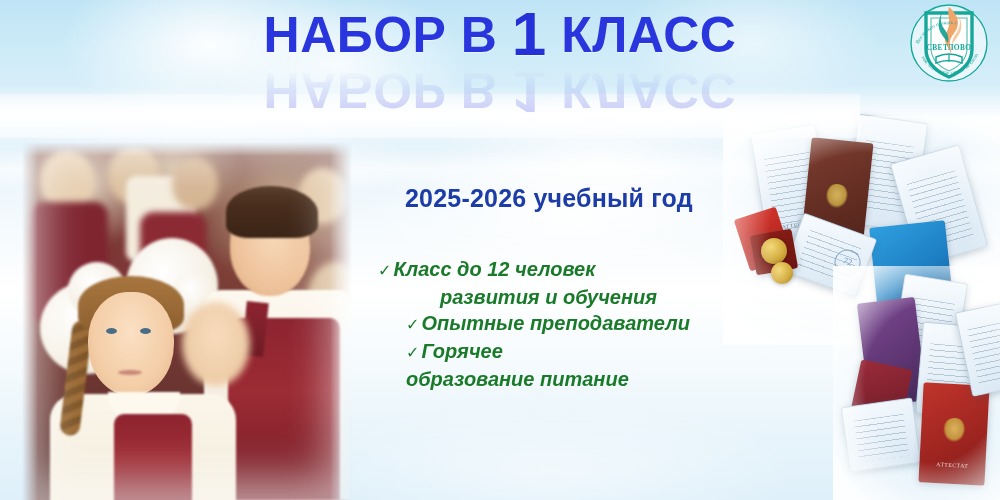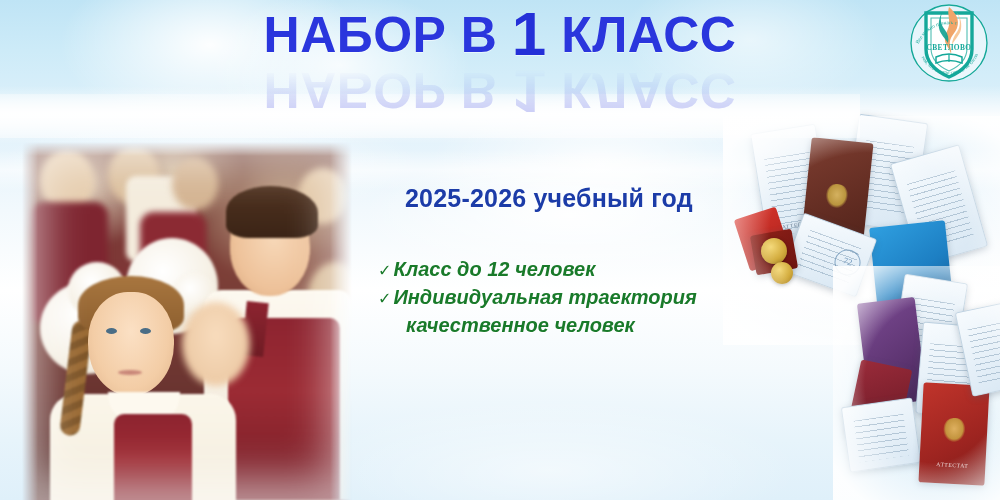--- a/index.html
+++ b/index.html
@@ -457,18 +457,20 @@
       <span class="doc-label">АТТЕСТАТ</span>
     </div>
     <div class="doc paper" style="left:118px; top:28px;  width:56px; height:86px; transform:rotate(-12deg);"></div>
     <div class="docs-fade"></div>
   </div>
 
   <div id="year">2025-2026 учебный год</div>
 
   <div id="features">
       <div class="f-row f-indent-0"><span class="chk">✓</span><span>Класс до 12 человек</span></div>
-      <div class="f-row f-indent-0"><span class="chk">✓</span><span>Индивидуальная траектория</span></div>
-      <div class="f-row f-indent-1"><span>качественное человек</span></div>
+      <div class="f-row f-indent-2"><span>развития и обучения</span></div>
+      <div class="f-row f-indent-1"><span class="chk">✓</span><span>Опытные преподаватели</span></div>
+      <div class="f-row f-indent-1"><span class="chk">✓</span><span>Горячее</span></div>
+      <div class="f-row f-indent-1"><span>образование питание</span></div>
     </div>
 
 
 </div>
 
 </body></html>

